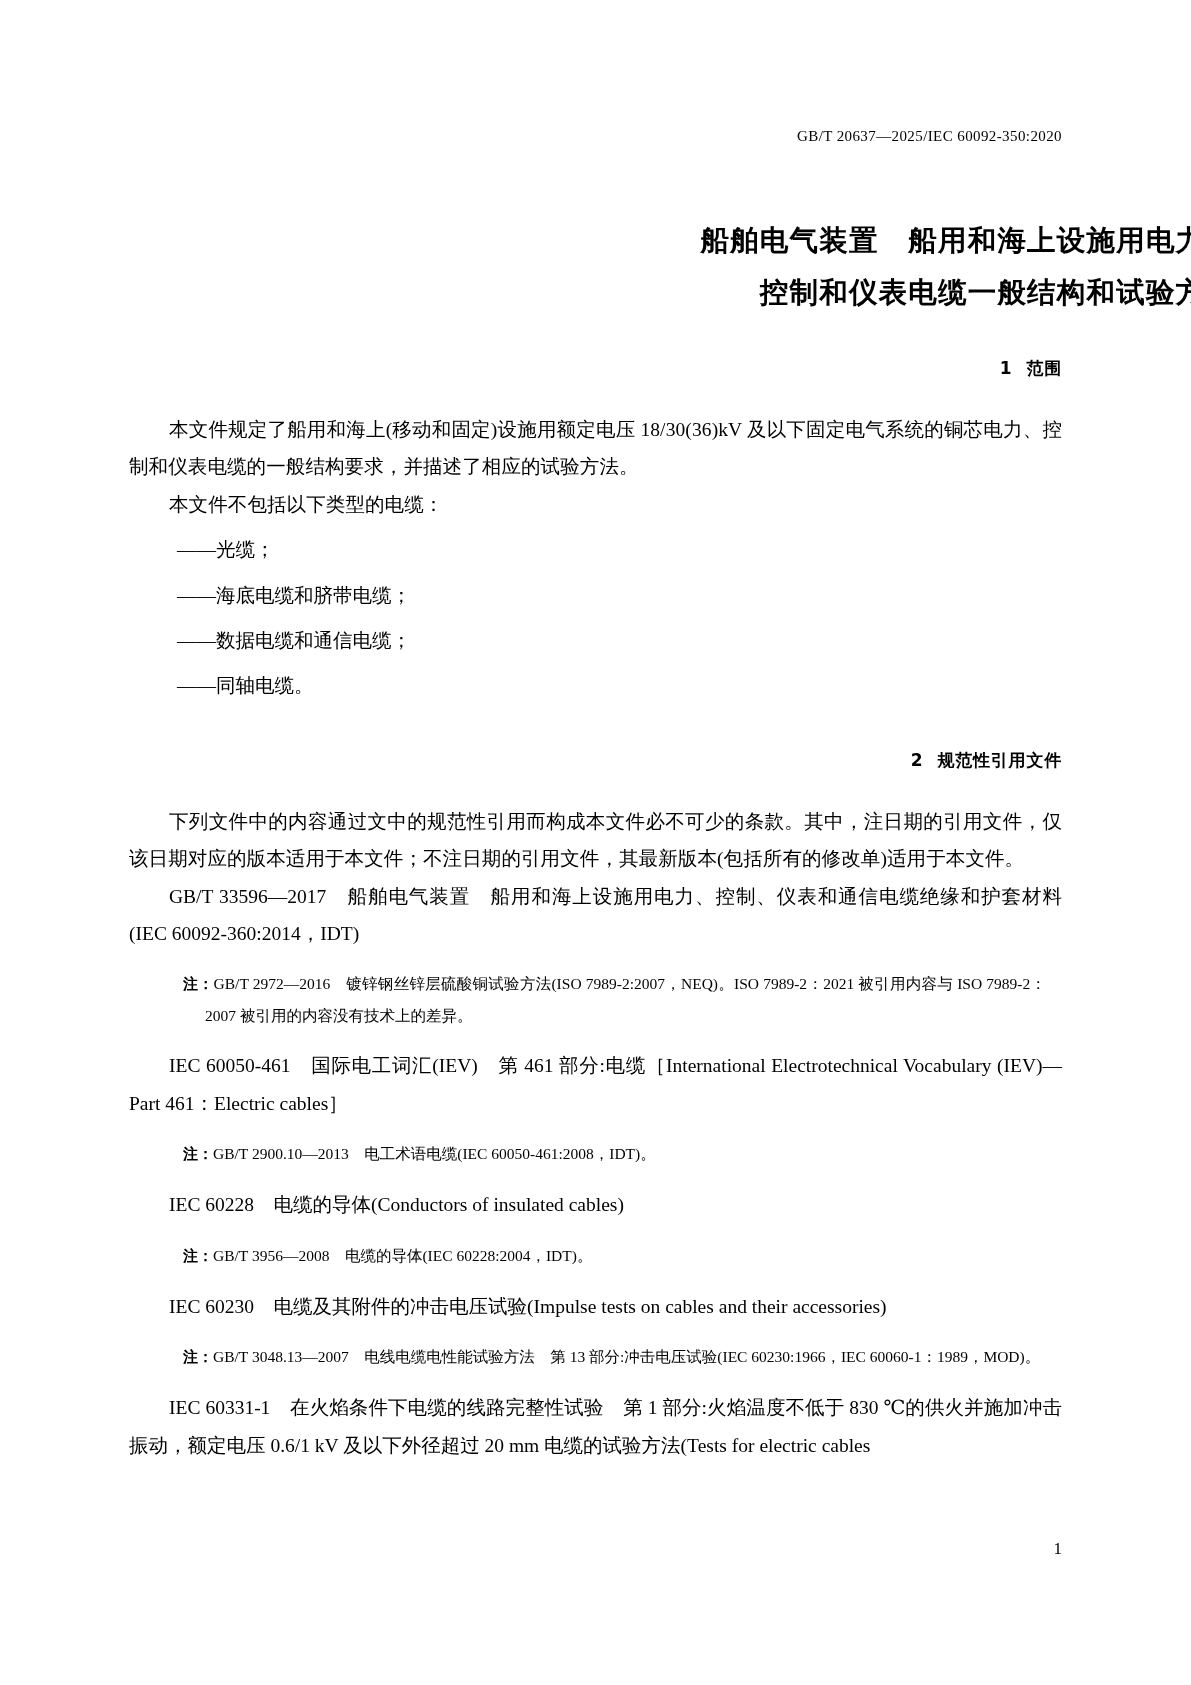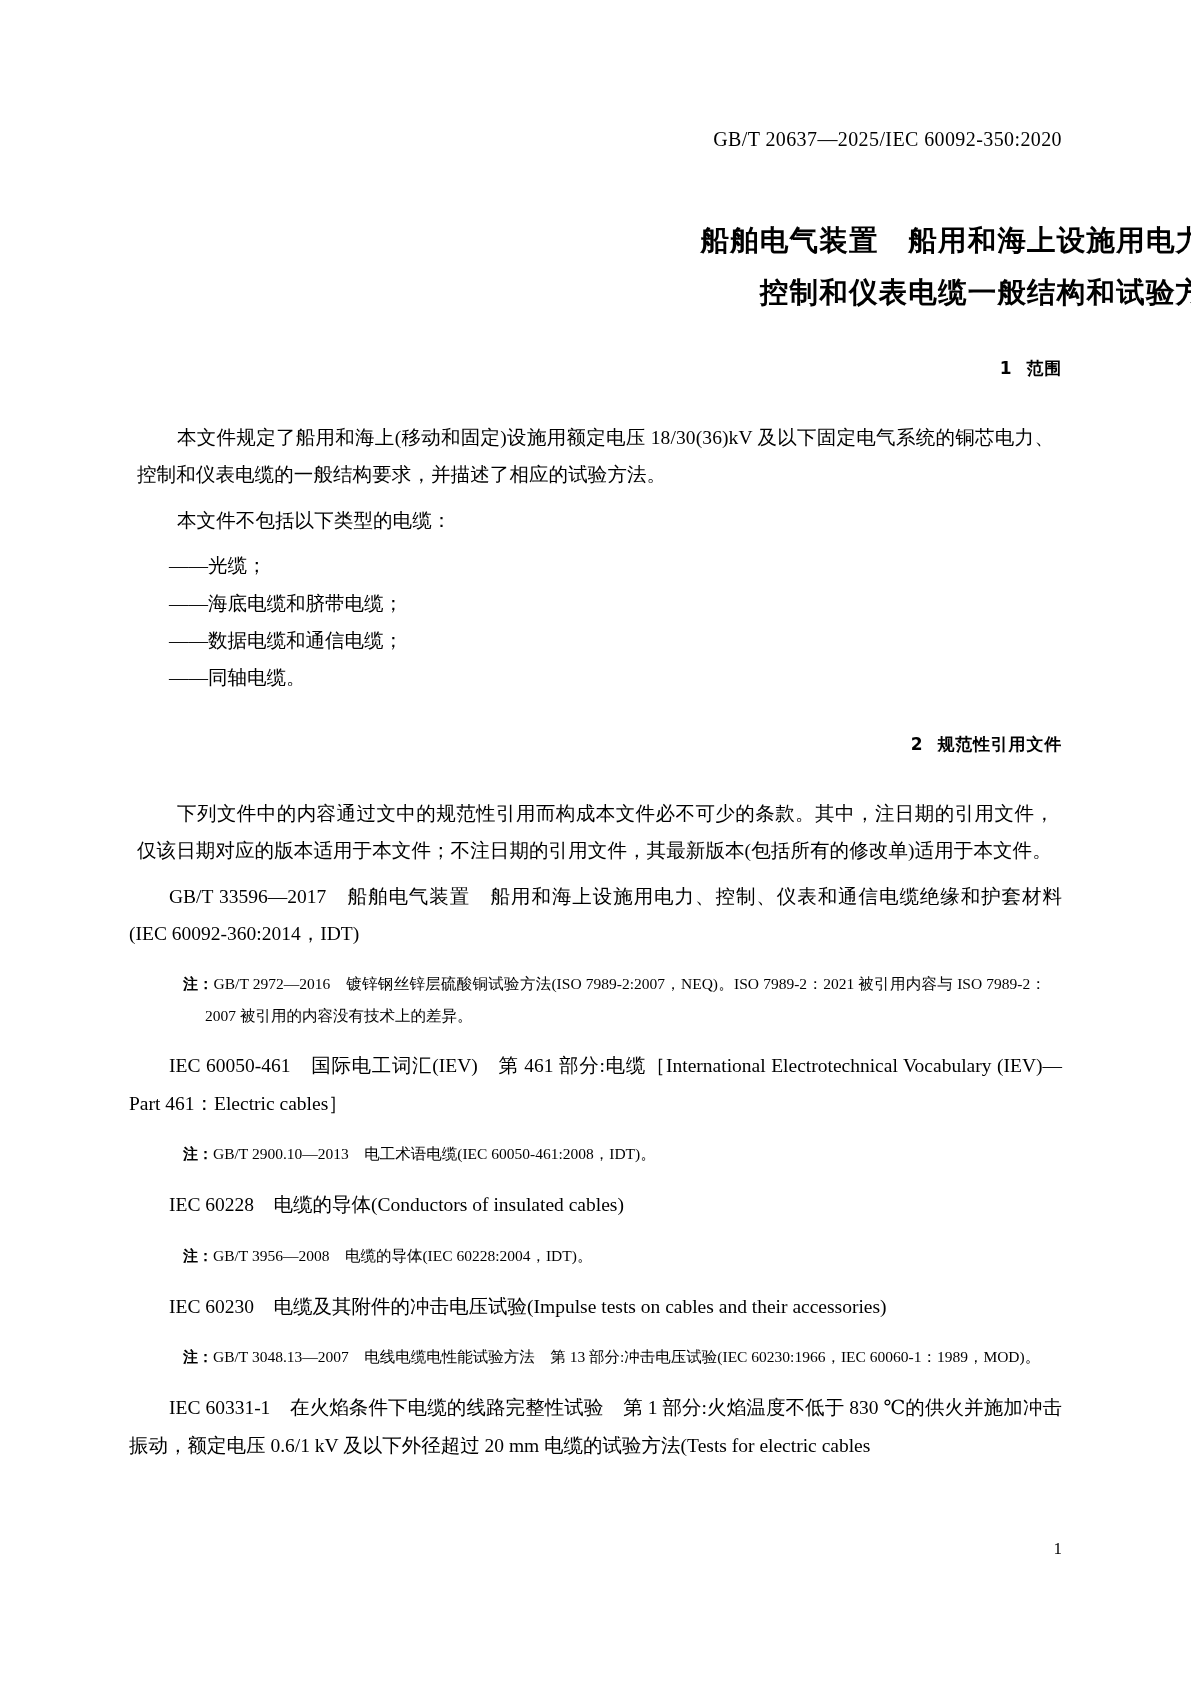--- a/index.html
+++ b/index.html
@@ -21,21 +21,21 @@
     height: 1685px;
     box-sizing: border-box;
     padding: 0;
   }
   
   .header {
     position: absolute;
     top: 128px;
     right: 129px;
     font-family: "Liberation Serif", "DejaVu Serif", serif;
-    font-size: 20px;
+    font-size: 15px;
     letter-spacing: 0.4px;
     white-space: nowrap;
   }
   
   .title-block {
     position: absolute;
     top: 215px;
     left: 0;
     width: 1191px;
     text-align: right;
@@ -63,39 +63,39 @@
     letter-spacing: 0.8px;
     margin: 0 0 0 0;
     padding: 0;
     line-height: 26px;
     text-align: right;
   }
   .clause-num { margin-right: 14px; }
   .gap-after-head { height: 30px; }
   .gap-before-head { height: 34px; }
   p.body {
-    margin: 8px;
+    margin: 0;
     padding: 0;
     font-size: 19.5px;
     line-height: 37.4px;
     text-align: justify;
     text-justify: inter-character;
     letter-spacing: 0.1px;
   }
   p.indent { text-indent: 40px; }
   p.hang {
     margin: 0;
     padding: 0 0 0 0;
     font-size: 19.5px;
     line-height: 37.4px;
     text-align: justify;
     text-indent: 40px;
   }
   p.dash {
-    margin: 0;
+    margin: 8px;
     padding-left: 40px;
     font-size: 19.5px;
     line-height: 37.4px;
   }
   p.note {
     margin: 16px;
     padding-left: 60px;
     text-indent: -22px;
     font-size: 15.5px;
     line-height: 31px;

